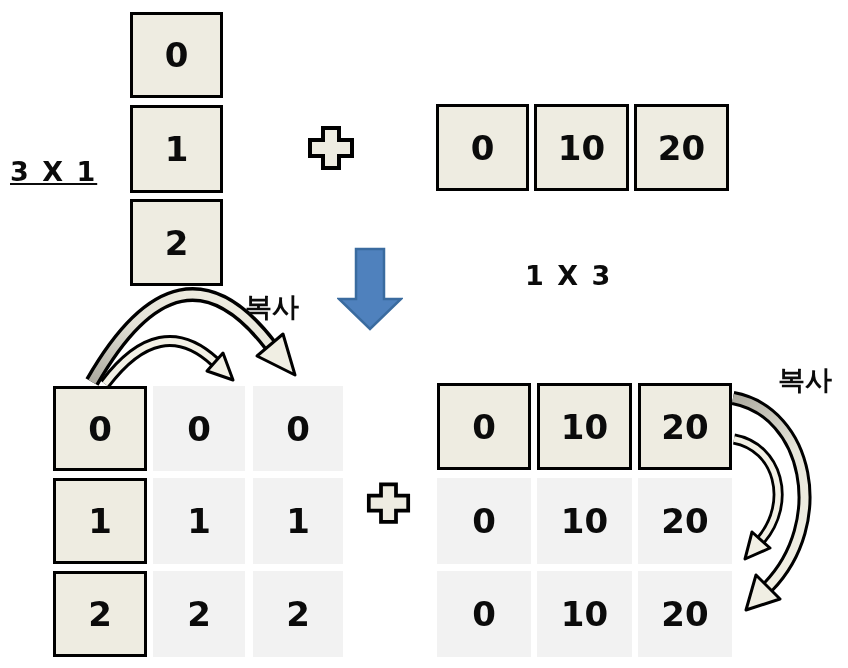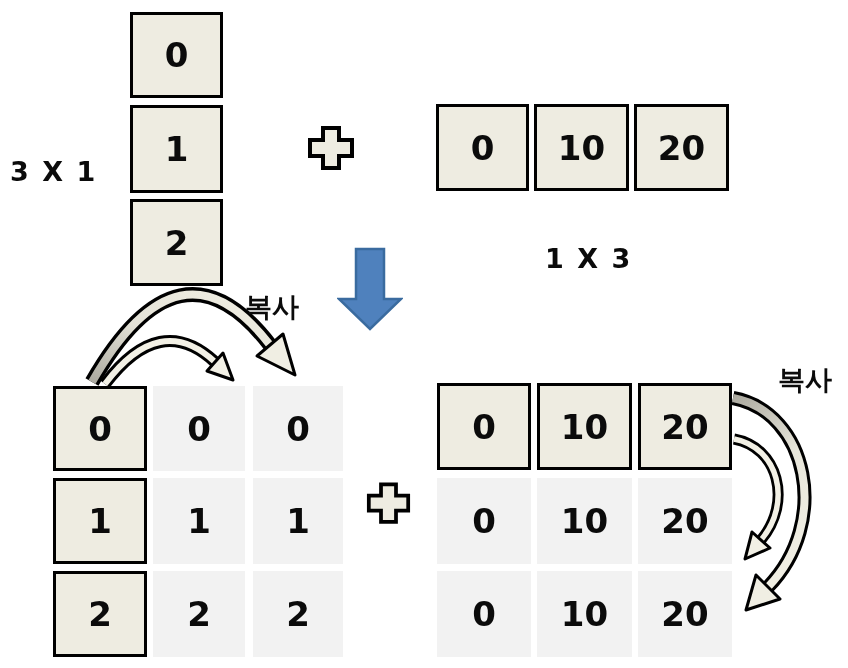--- a/index.html
+++ b/index.html
@@ -35,35 +35,35 @@
     font-size:27px;font-weight:bold;color:#0b0b0b;
     white-space:nowrap;
   }
   .icon-abs{position:absolute;}
 </style>
 </head>
 <body>
 
 <div id="stage">
 
-  <div class="dim-label" style="left:10px;top:156px;">3 X 1</div>
+  <div class="dim-label" style="left:10px;top:156px;text-decoration:underline;">3 X 1</div>
 
   <div class="box" style="left:130px;top:12px;width:93px;height:86px;">0</div>
   <div class="box" style="left:130px;top:105px;width:93px;height:88px;">1</div>
   <div class="box" style="left:130px;top:199px;width:93px;height:87px;">2</div>
 
   <svg class="icon-abs" style="left:307px;top:125px;" width="48" height="46" viewBox="0 0 48 46">
     <polygon points="16,3 32,3 32,15 45,15 45,31 32,31 32,43 16,43 16,31 3,31 3,15 16,15" fill="#EEECE1" stroke="#000000" stroke-width="4"></polygon>
   </svg>
 
   <div class="box" style="left:436px;top:104px;width:93px;height:87px;">0</div>
   <div class="box" style="left:534px;top:104px;width:95px;height:87px;">10</div>
   <div class="box" style="left:634px;top:104px;width:95px;height:87px;">20</div>
 
-  <div class="dim-label" style="left:525px;top:243px;margin-left:20px;">1 X 3</div>
+  <div class="dim-label" style="left:525px;top:260px;">1 X 3</div>
 
   <svg class="icon-abs" style="left:337px;top:246px;" width="66" height="86" viewBox="0 0 66 86">
     <polygon points="19,3 47,3 47,53 64,53 33,83 2,53 19,53" fill="#4F81BD" stroke="#3A6B9F" stroke-width="2.5"></polygon>
   </svg>
 
   <svg class="icon-abs" style="left:55px;top:283px;" width="265" height="118" viewBox="0 0 265 118">
     <defs>
       <linearGradient id="gl" x1="0" y1="1" x2="1" y2="0">
         <stop offset="0" stop-color="#ACAAA0"></stop>
         <stop offset="0.45" stop-color="#E4E2D7"></stop>

